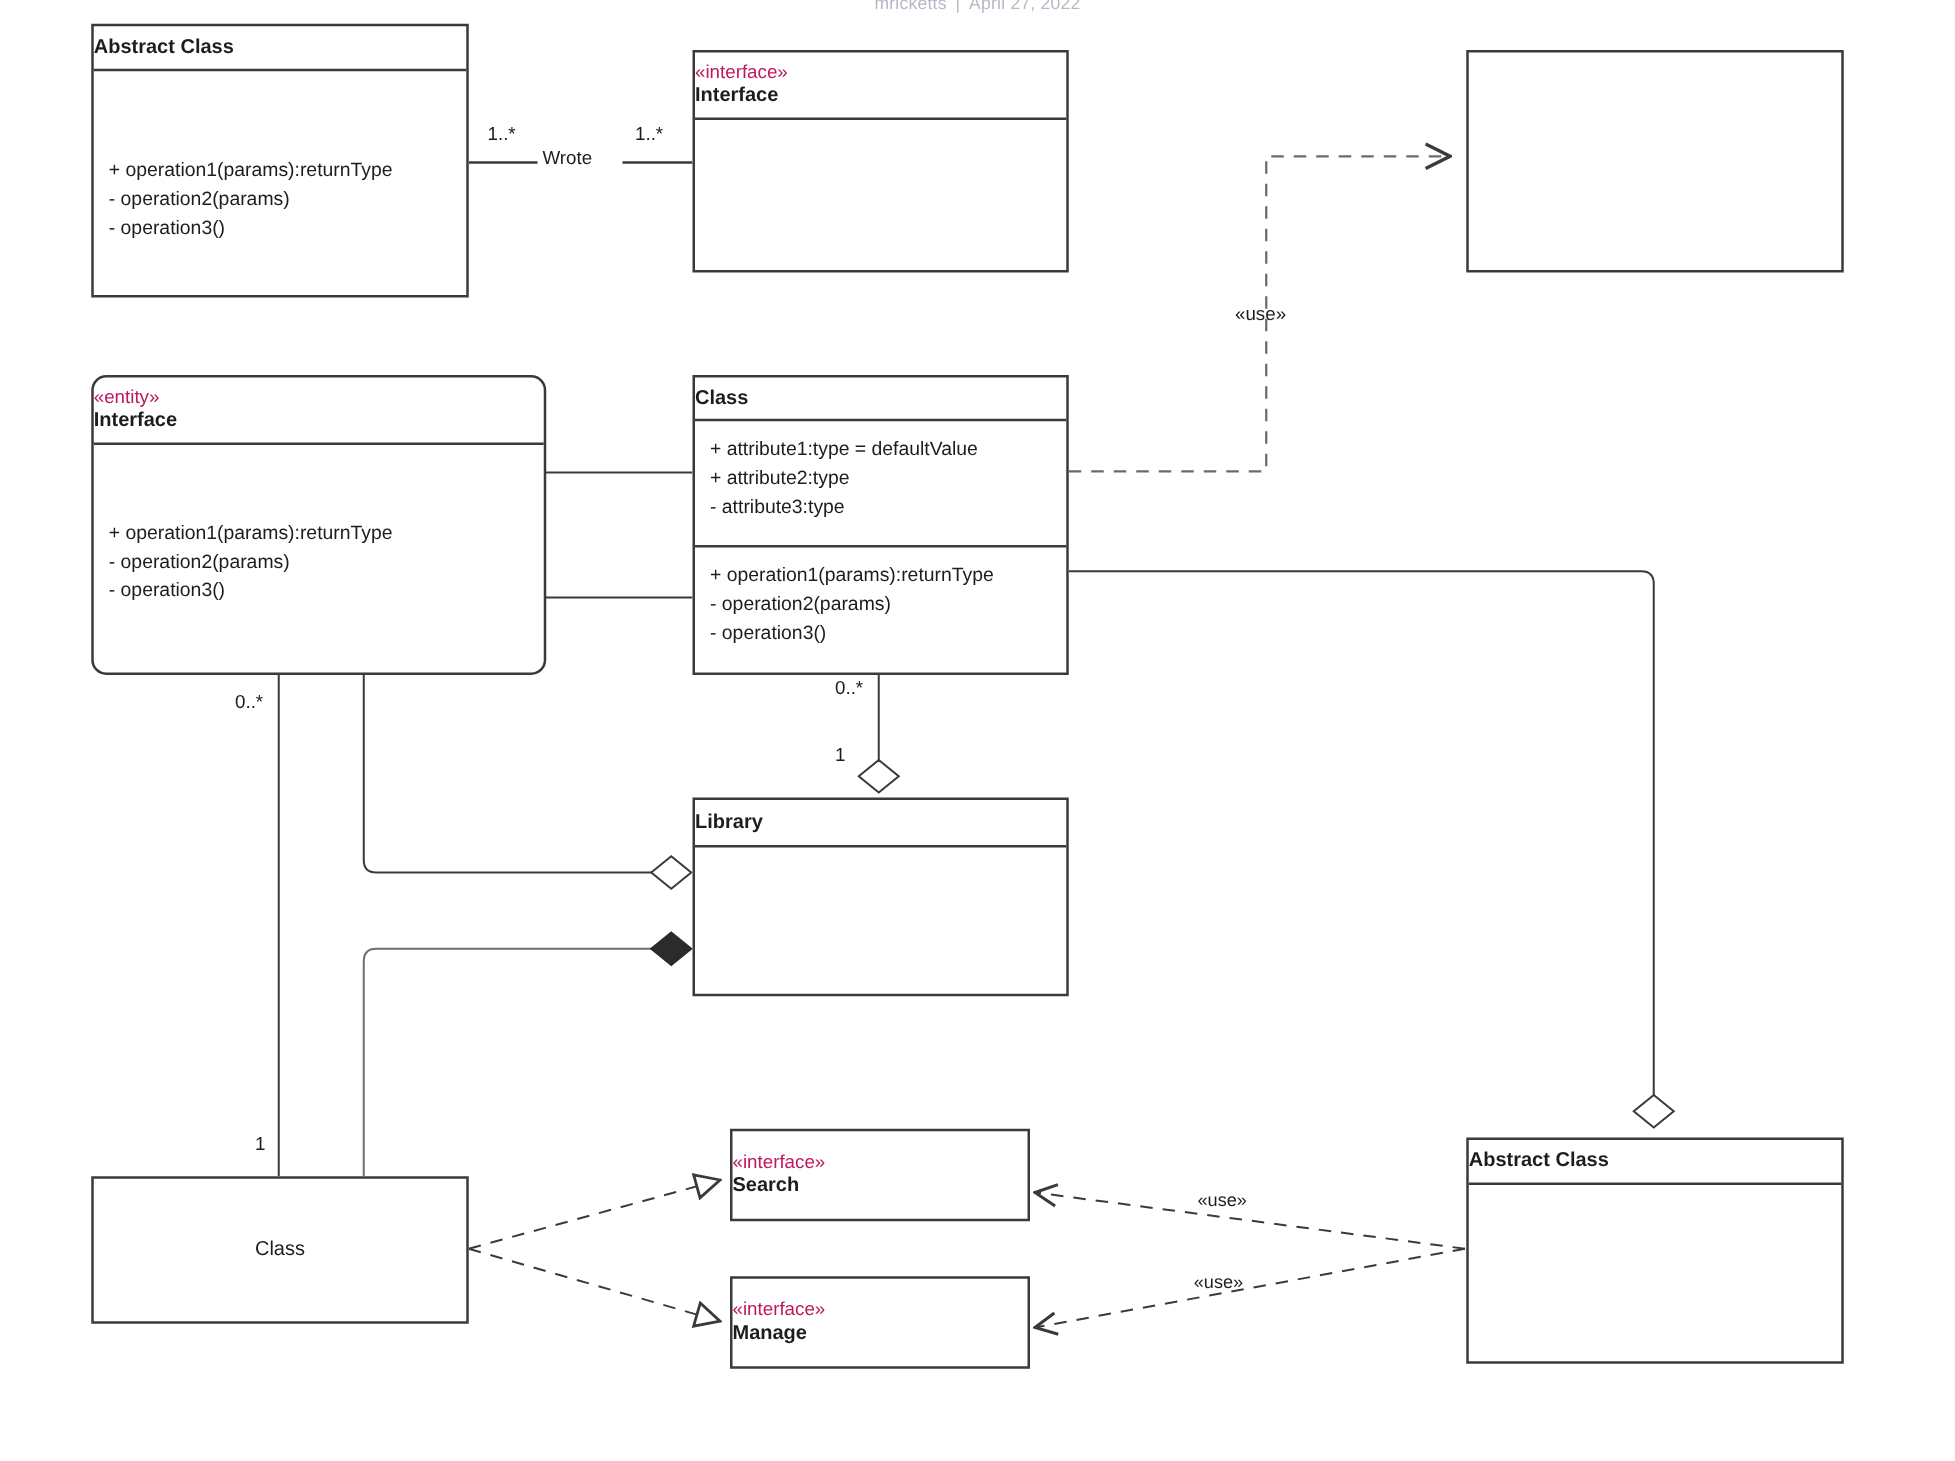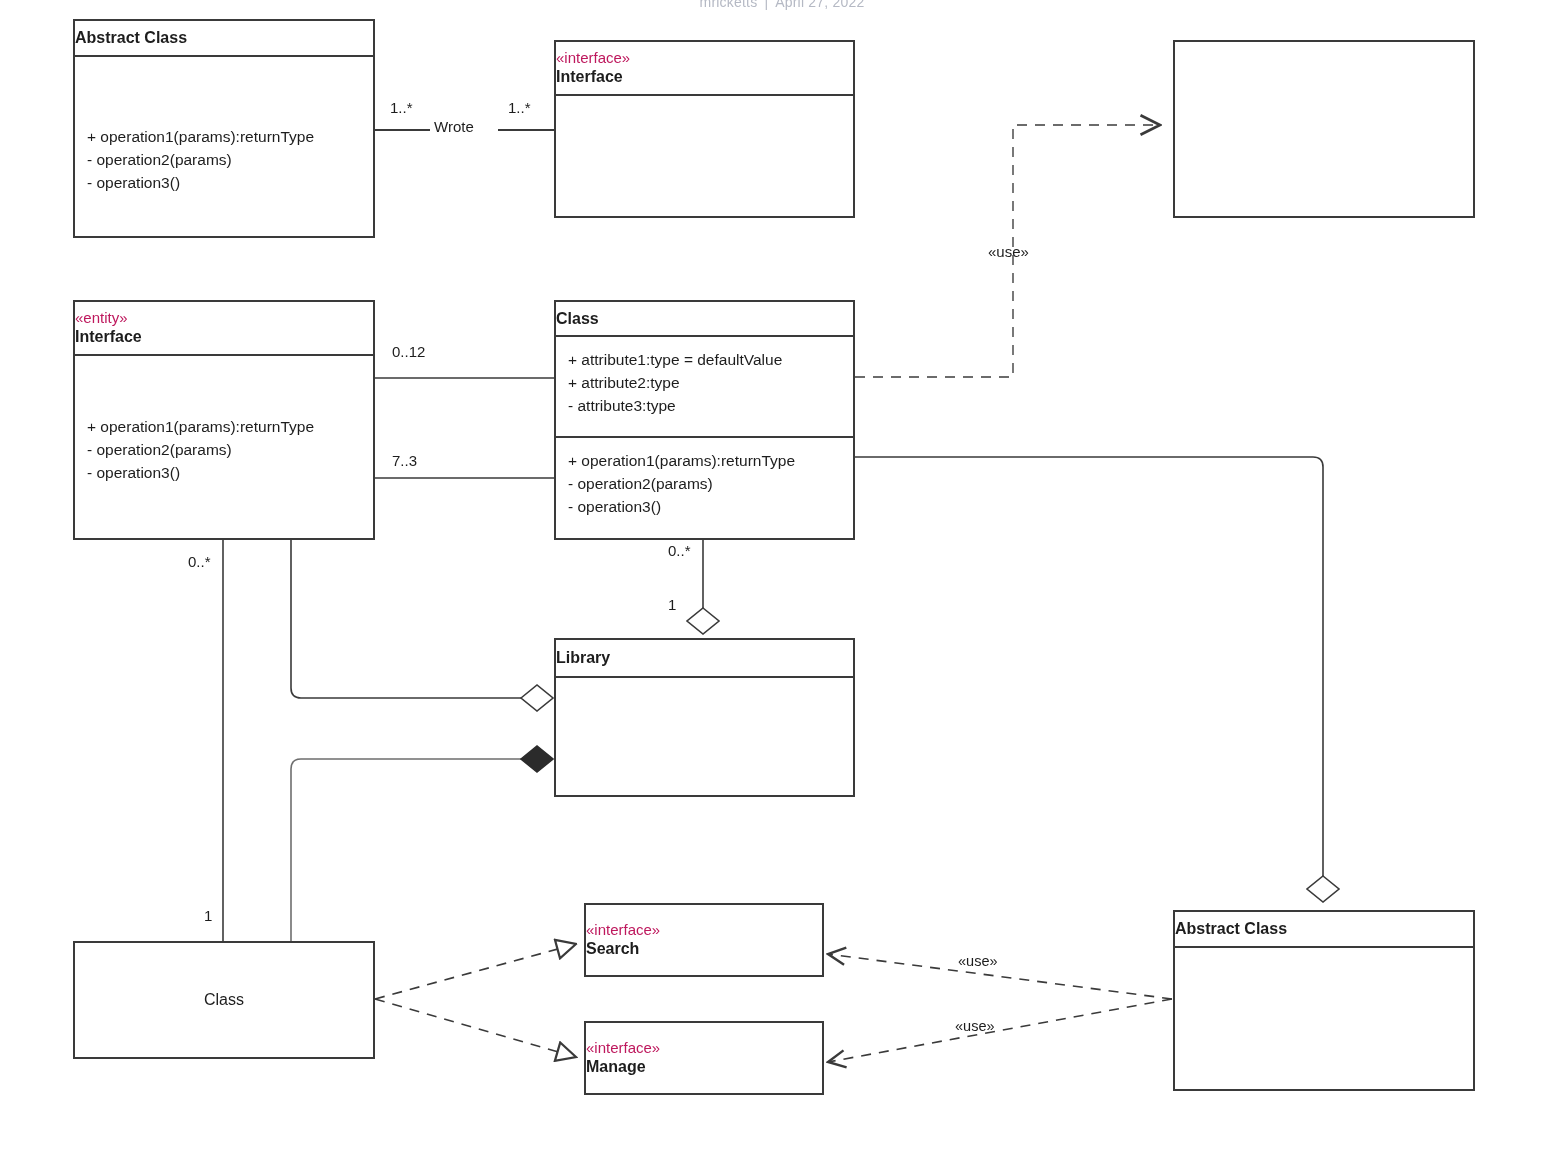--- a/index.html
+++ b/index.html
@@ -153,21 +153,21 @@
       <div class="stereo">«interface»</div>
       <div class="cname">Interface</div>
     </div>
     <div class="compartment last" style="height:122px;"></div>
   </div>
 
   <div class="uml-box" style="left:1173px;top:40px;width:302px;height:178px;">
     <div class="compartment last" style="height:122px;"></div>
   </div>
 
-  <div class="uml-box" style="left:73px;top:300px;width:302px;height:240px;">
+  <div class="uml-box" style="left:73px;top:300px;width:364px;height:240px;border-radius:12px;">
     <div class="compartment hdr" style="height:54px;">
       <div class="stereo">«entity»</div>
       <div class="cname">Interface</div>
     </div>
     <div class="compartment last" style="height:184px;">
       <div class="members" style="padding-top:60px;">
         <div class="member">+ operation1(params):returnType</div>
         <div class="member">- operation2(params)</div>
         <div class="member">- operation3()</div>
       </div>

